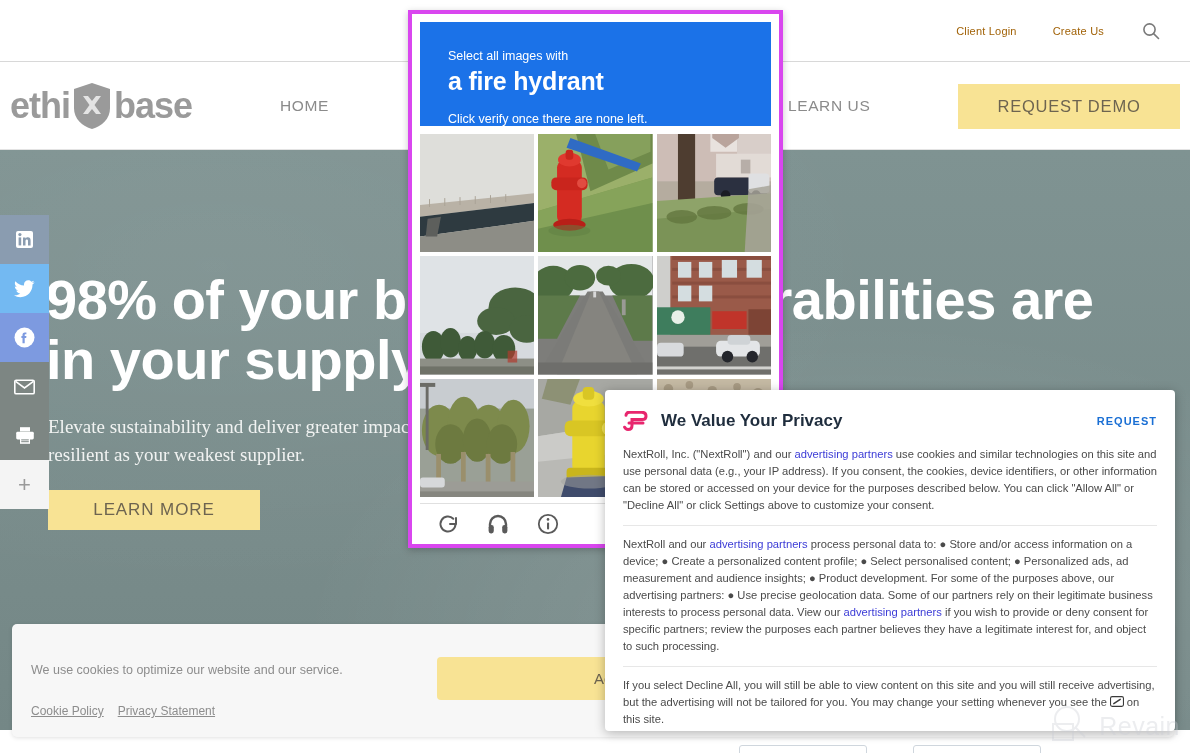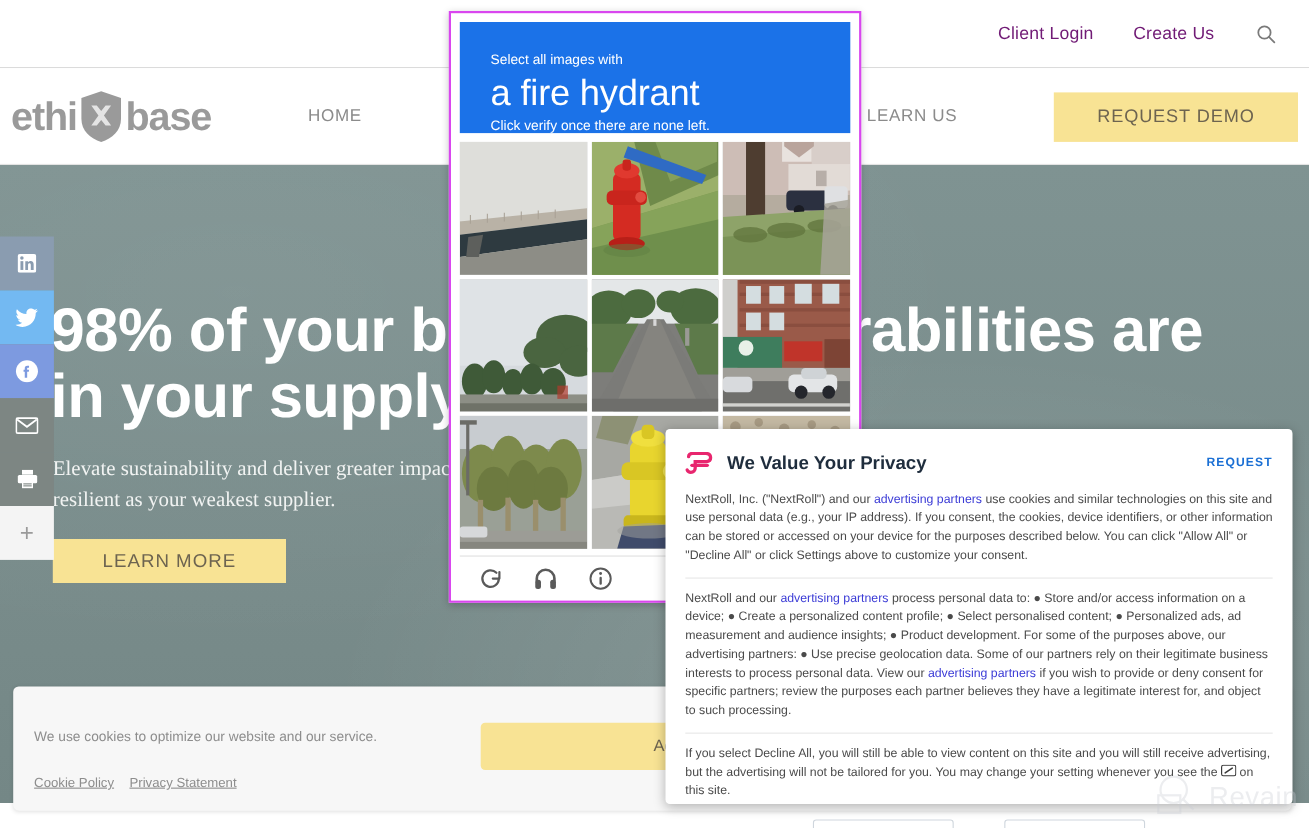--- a/index.html
+++ b/index.html
@@ -11,21 +11,21 @@
   }
   #page { position: relative; width: 1190px; height: 753px; overflow: hidden; background:#fff; }
 
   
   .site-topbar {
     position: absolute; top: 0; left: 0; width: 1190px; height: 62px;
     background: #fff; border-bottom: 1px solid #d8d8d8;
     display: flex; align-items: center; justify-content: flex-end;
     padding-right: 28px; gap: 36px;
   }
-  .top-link { font-size: 16px; color: #701a75; letter-spacing: .2px; cursor: pointer; }
+  .top-link { font-size: 11px; color: #a16207; letter-spacing: .2px; cursor: pointer; }
   .search-ic { width: 22px; height: 22px; display:flex; align-items:center; justify-content:center; cursor:pointer; }
 
   .site-nav {
     position: absolute; top: 62px; left: 0; width: 1190px; height: 88px;
     background: #fff; border-bottom: 1px solid #e3e3e3;
     display: flex; align-items: center;
   }
   .logo { display: flex; align-items: center; margin-left: 10px; }
   .logo-text {
     font-size: 36px; font-weight: bold; color: #9a9a9a; letter-spacing: -1px;
@@ -108,30 +108,30 @@
   }
   .cb-links {
     position: absolute; left: 19px; bottom: 19px;
     display: flex; gap: 14px;
   }
   .cb-link { font-size: 12px; color: #8d8d8d; text-decoration: underline; cursor: pointer; }
 
   
   .captcha {
     position: absolute; left: 408px; top: 10px; width: 375px; height: 538px;
-    background: #fff; border: 2px solid #d946ef; z-index: 20;
+    background: #fff; border: 4px solid #d946ef; z-index: 20;
     box-shadow: 0 2px 7px rgba(0,0,0,.22);
     display: flex; flex-direction: column;
   }
   .cap-head {
     margin: 8px 8px 0 8px; height: 113px; background: #1b72e8; color: #fff;
     padding: 27px 0 0 28px;
   }
   .cap-h-small { font-size: 12.5px; font-weight: normal; line-height: 1.2; }
-  .cap-h-big { font-size: 33px; font-weight: normal; margin: 3px 0 4px; letter-spacing: -.2px; }
+  .cap-h-big { font-size: 25px; font-weight: bold; margin: 3px 0 16px; letter-spacing: -.2px; }
   .cap-h-sub { font-size: 12.5px; }
   .cap-grid {
     margin: 8px 8px 0 8px; flex: 1;
     display: grid; grid-template-columns: repeat(3, 1fr); grid-template-rows: repeat(3, 1fr);
     gap: 4px;
   }
   .tile { position: relative; overflow: hidden; cursor: pointer; background: #cfcfcf; }
   .cap-foot {
     height: 54px; border-top: 1px solid #e0e0e0; margin: 6px 8px 0 8px;
     display: flex; align-items: center; gap: 22px; padding-left: 14px;

